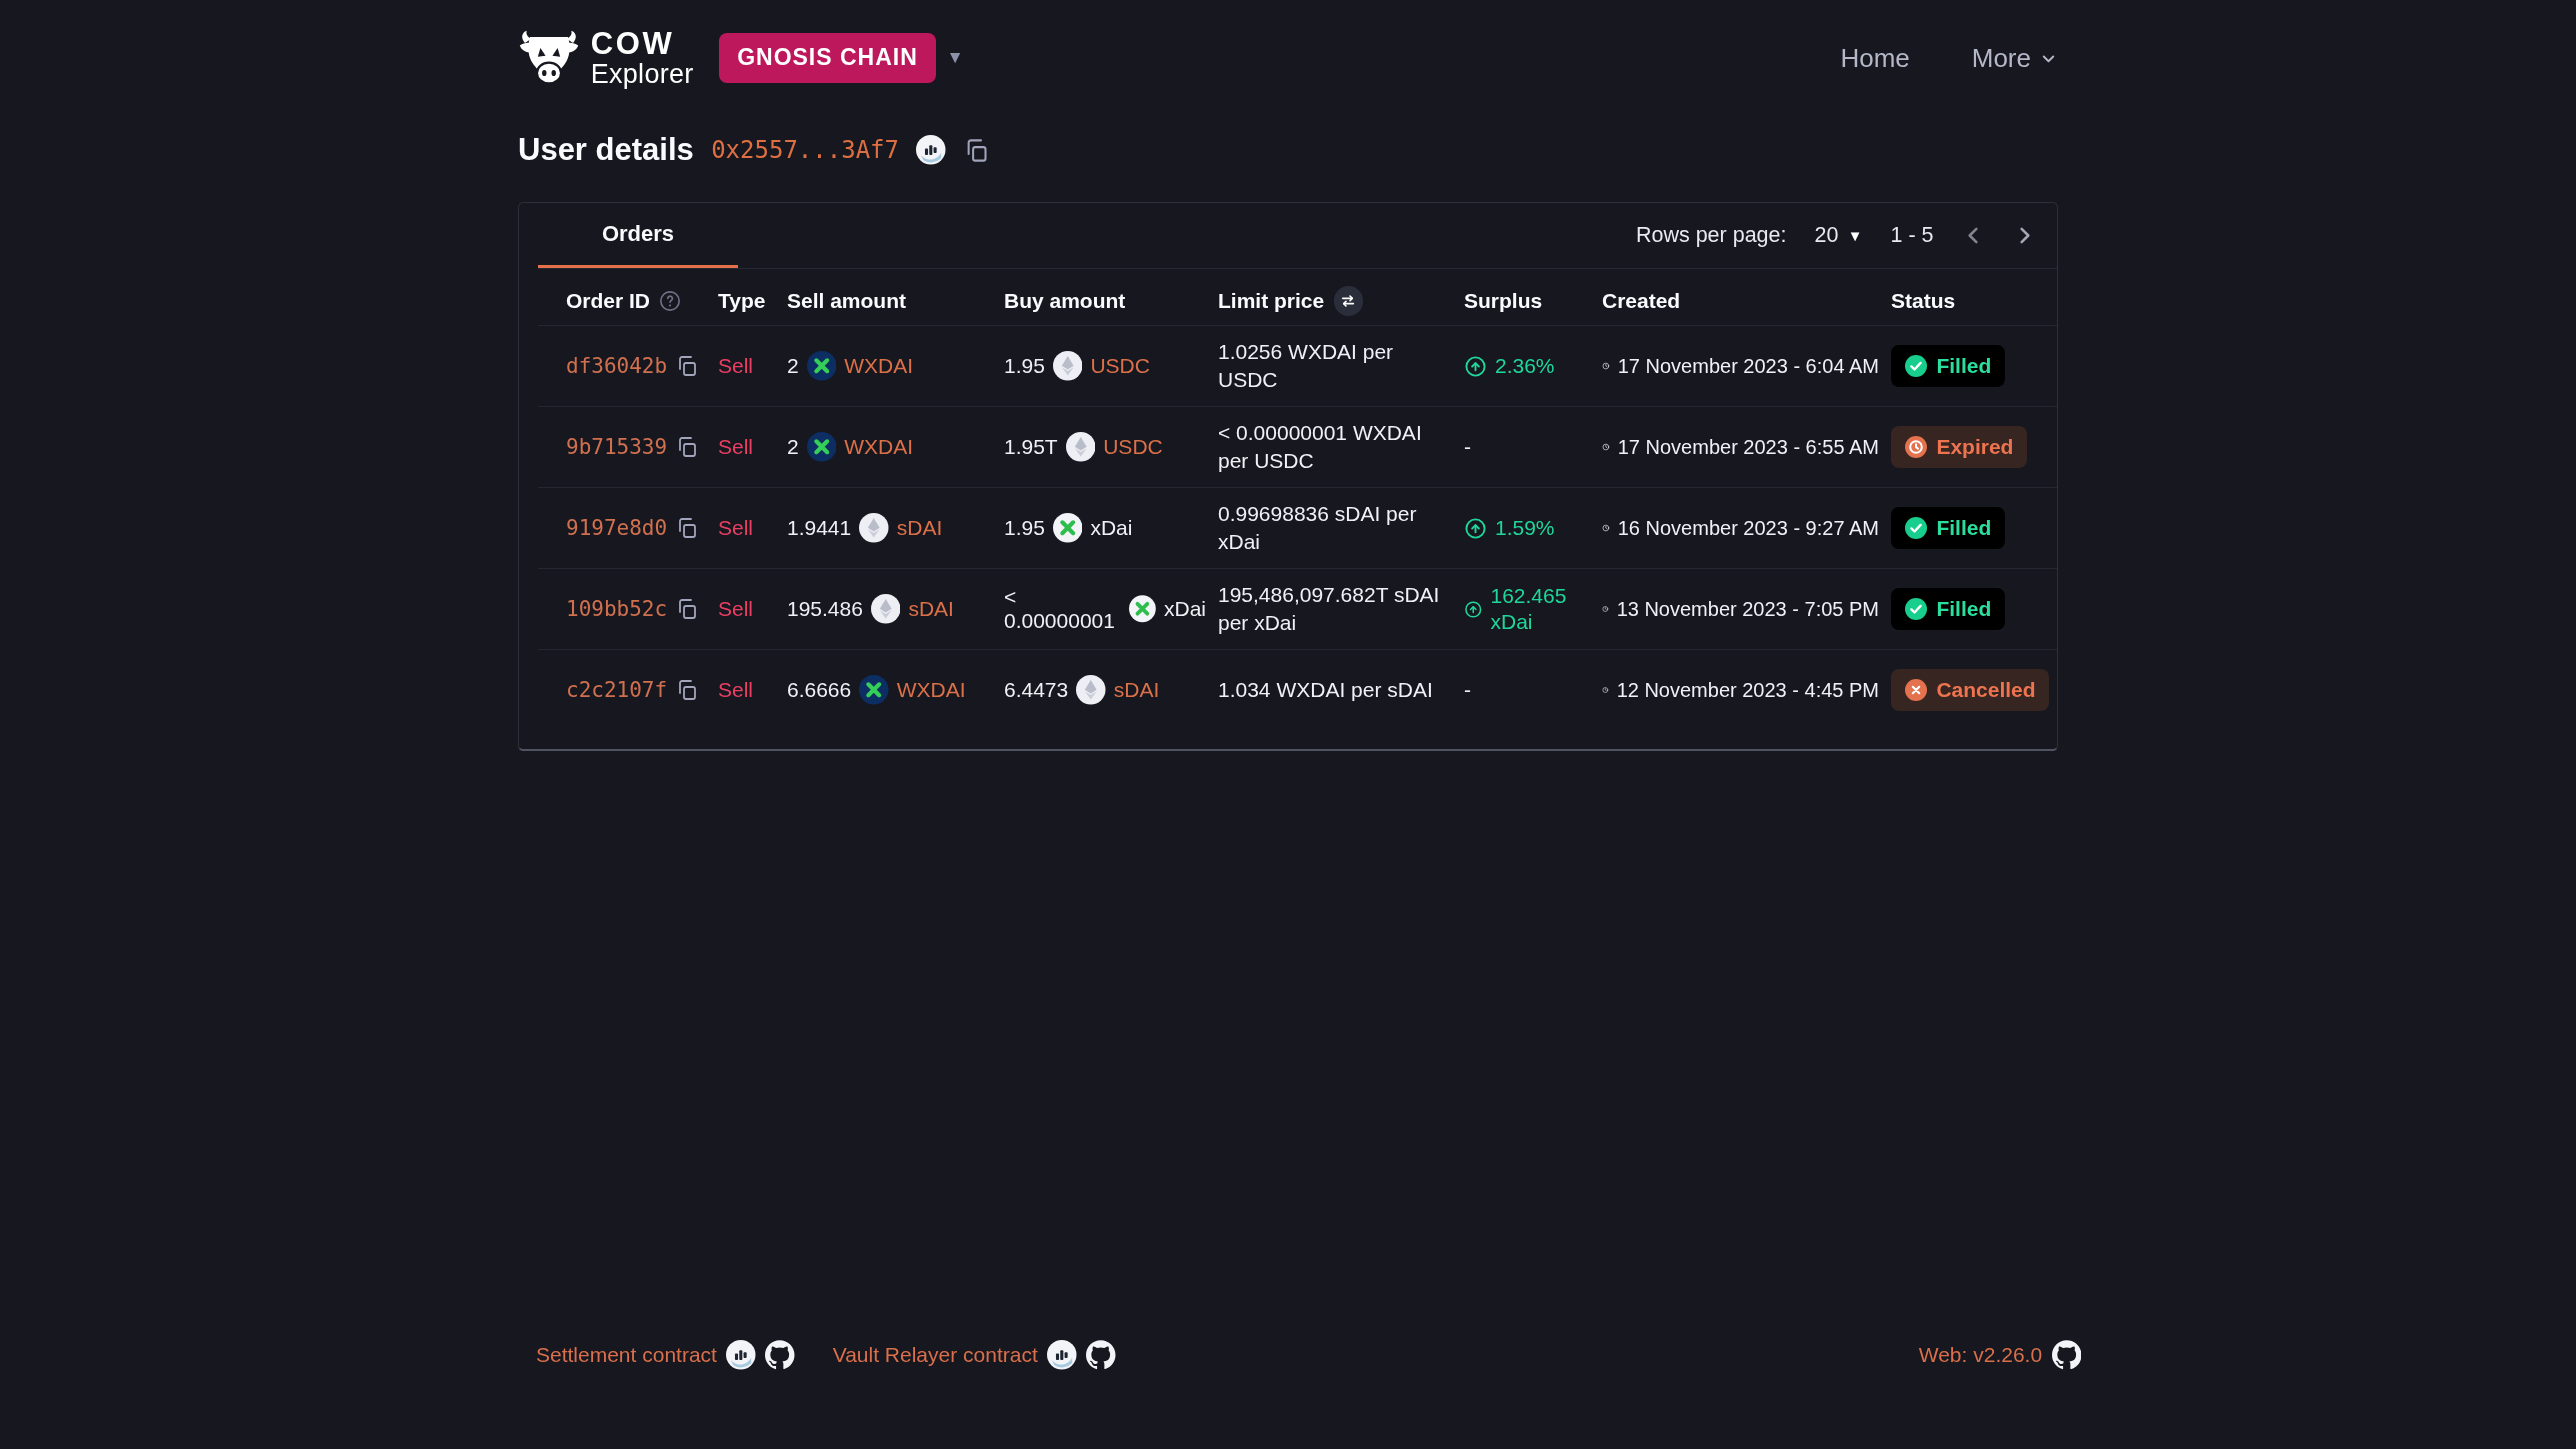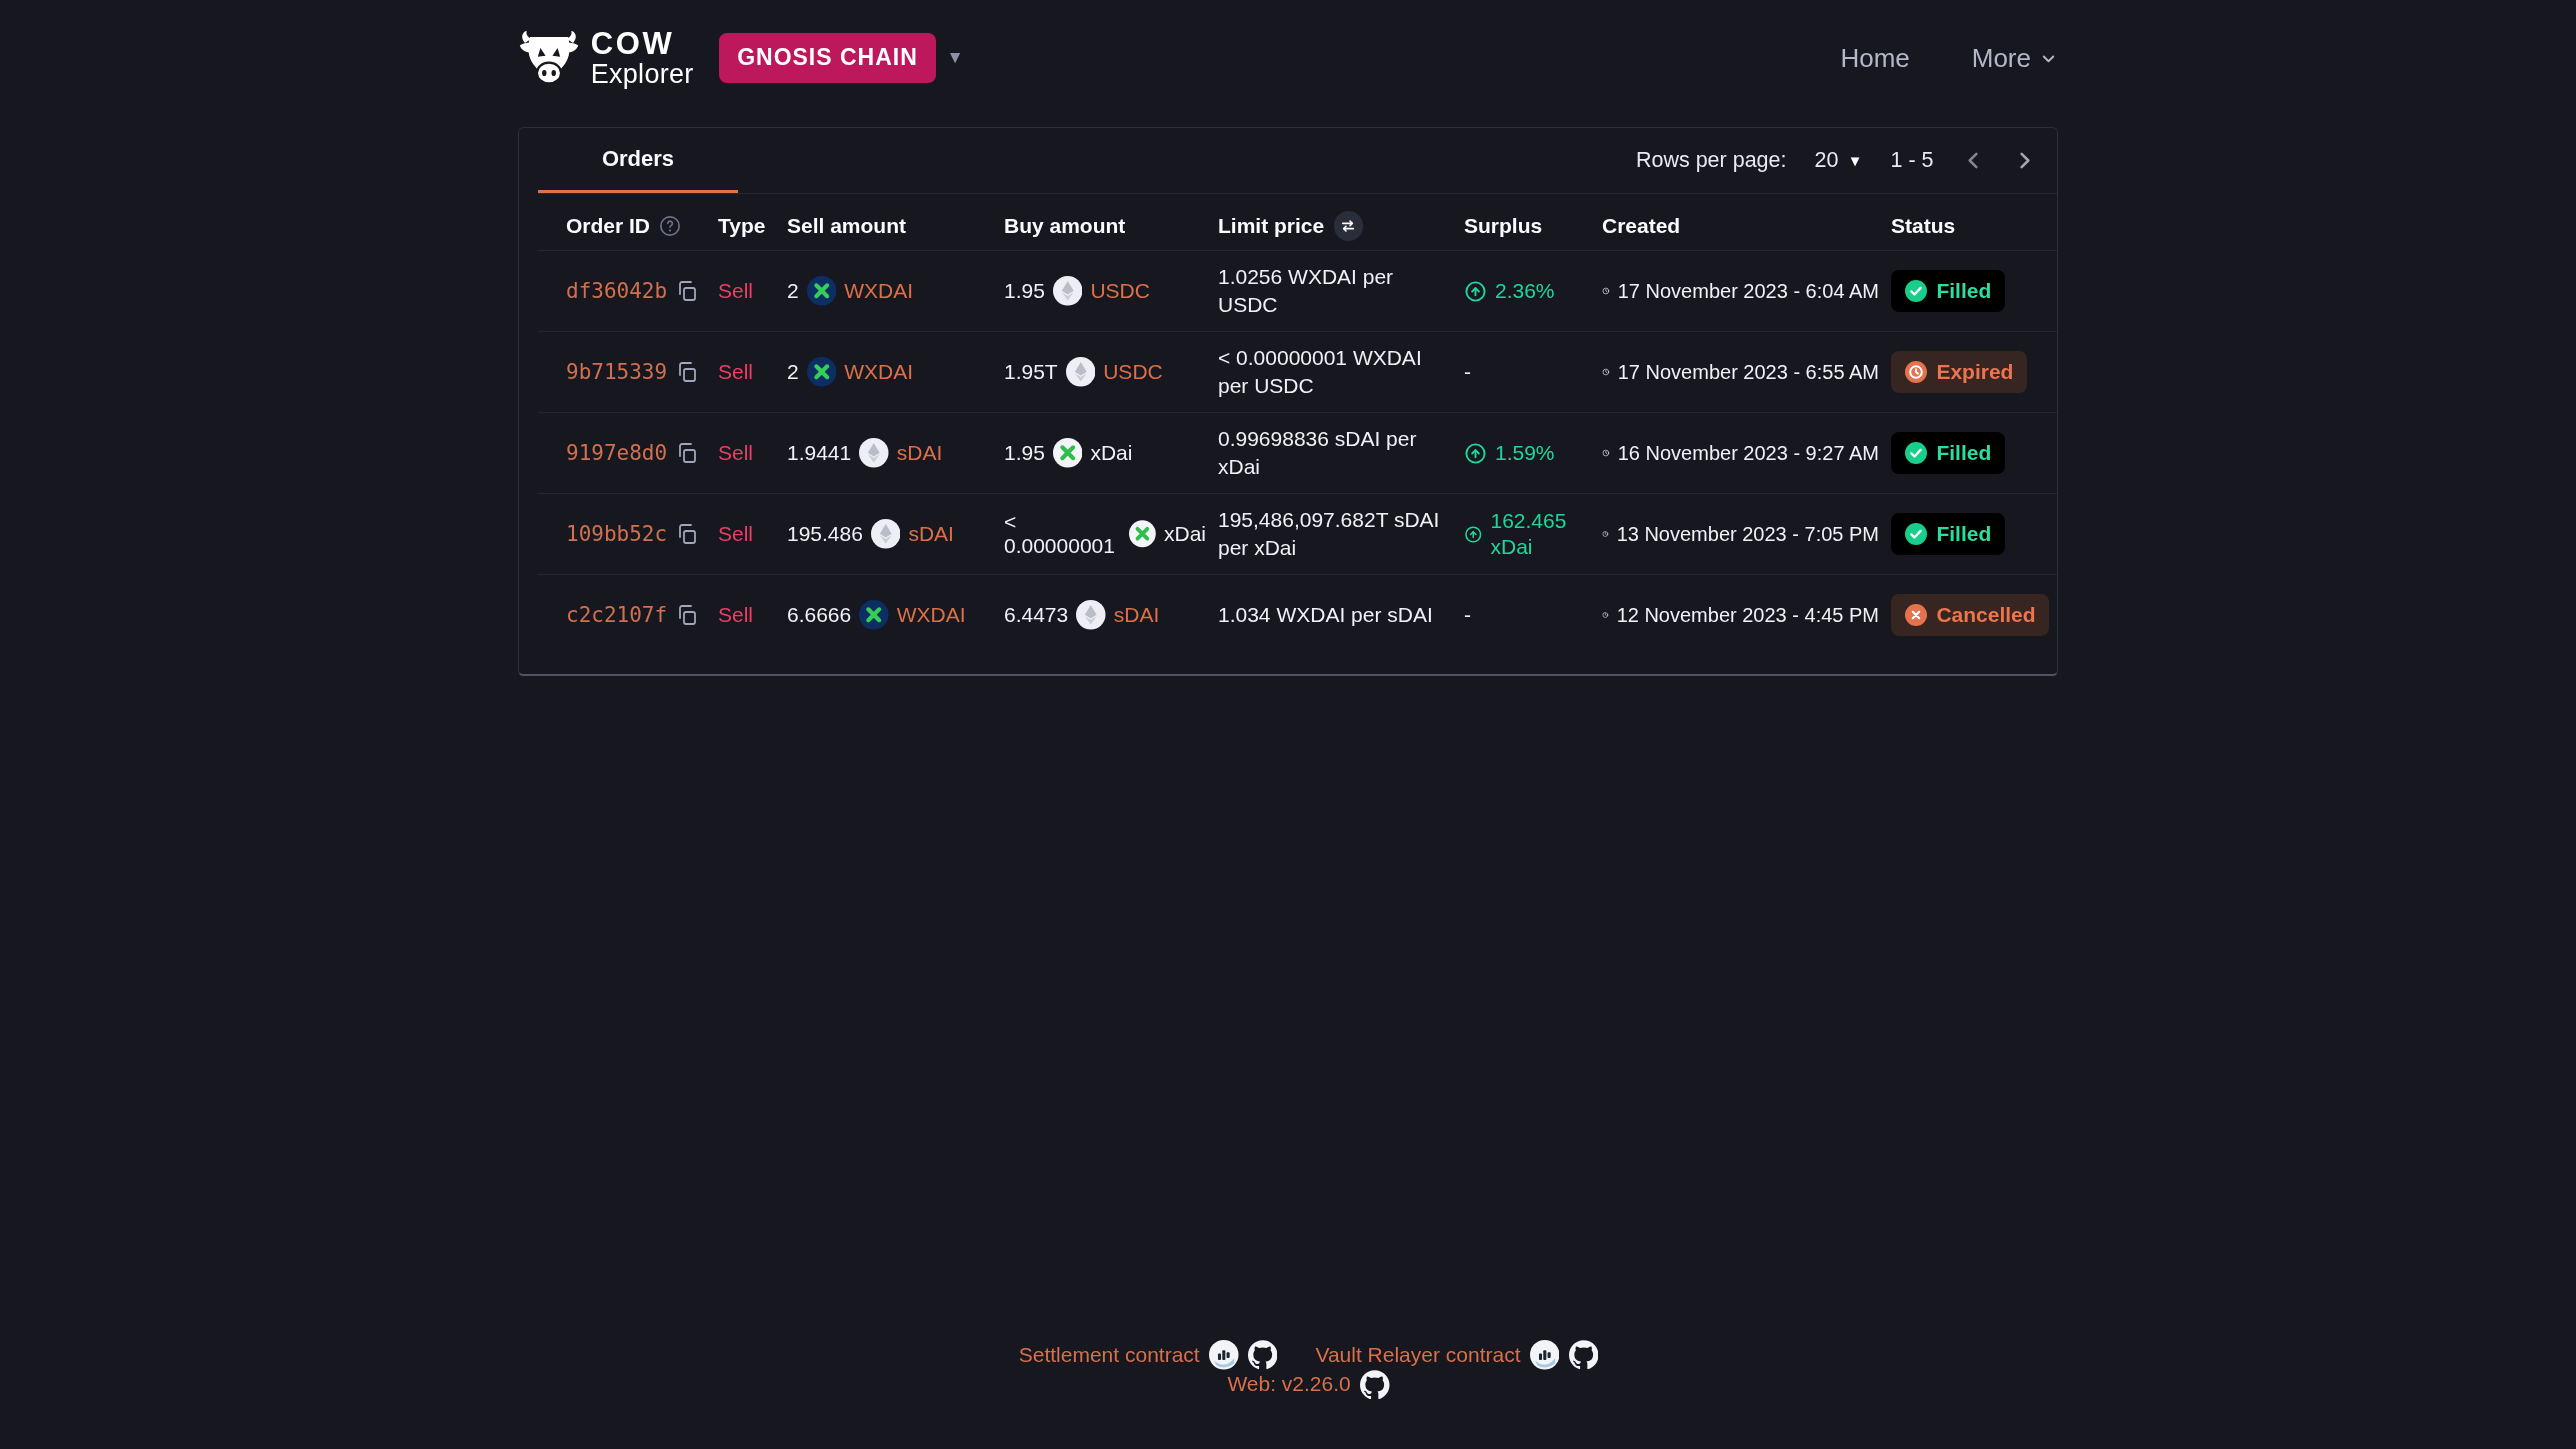--- a/index.html
+++ b/index.html
@@ -83,21 +83,21 @@
   .badge-filled { background:#000000; color:#2ADF9D; }
   .badge-expired, .badge-cancelled { background:#362520; color:#EE7450; }
   .swap-circle {
     width:29.5px; height:29.5px; border-radius:50%; background:#2A2D3A;
     display:inline-flex; align-items:center; justify-content:center; cursor:pointer;
   }
 
   
   .footer {
     position:absolute; top:1340px; left:536px; right:495px;
-    display:flex; align-items:center; justify-content:space-between; font-size:21px;flex-direction:column;
+    display:flex; align-items:center; justify-content:space-between; font-size:21px;
   }
   .footer-left { display:flex; align-items:center; gap:38px; }
   .contract-item { display:flex; align-items:center; gap:9.4px; }
   .contract-link { color:#D96F4B; cursor:pointer; text-decoration:none; }
   .footer-right { display:flex; align-items:center; gap:9.4px; color:#D96F4B; }
 </style>
 </head>
 <body>
 
 <div class="container">
@@ -133,20 +133,41 @@
       <span class="nav-item">Home</span>
       <span class="nav-item">
         <span>More</span>
         <svg width="19" height="19" viewBox="0 0 24 24" fill="none" stroke="#B3B7C8" stroke-width="2.4" stroke-linecap="round" stroke-linejoin="round">
             <path d="M6 9.5l6 6 6-6"></path>
           </svg>
       </span>
     </div>
   </div>
 
+  <div class="title-row">
+    <span class="page-title">User details</span>
+    <span class="addr">0x2557...3Af7</span>
+    <span class="title-icons">
+      <span class="icon-btn">
+        <svg width="29.5" height="29.5" viewBox="0 0 24 24">
+          <circle cx="12" cy="12" r="12" fill="#F2F4F8"></circle>
+          <path d="M4 16.5 A10 10 0 0 0 20.5 14.5 L20.5 19 A12 12 0 0 1 6 20.5 Z" fill="#A8CADF"></path>
+          <rect x="7.3" y="11" width="2.5" height="5.2" rx="0.7" fill="#1E2430"></rect>
+          <rect x="10.8" y="8.4" width="2.5" height="7.8" rx="0.7" fill="#1E2430"></rect>
+          <rect x="14.3" y="10" width="2.5" height="4.6" rx="0.7" fill="#1E2430"></rect>
+        </svg>
+      </span>
+      <span class="icon-btn">
+        <svg width="27" height="27" viewBox="0 0 24 24" fill="none" stroke="#A1A5BB" stroke-width="1.8" stroke-linecap="round" stroke-linejoin="round">
+            <rect x="9" y="9" width="11" height="12" rx="2"></rect>
+            <path d="M5 15V5a2 2 0 0 1 2-2h9"></path>
+          </svg>
+      </span>
+    </span>
+  </div>
 
   <div class="card">
     <div class="tabbar">
       <div class="tab active">Orders</div>
       <div class="pager">
         <span>Rows per page:</span>
         <span class="rows-select">
           <span>20</span>
           <span class="rows-caret">▼</span>
         </span>

